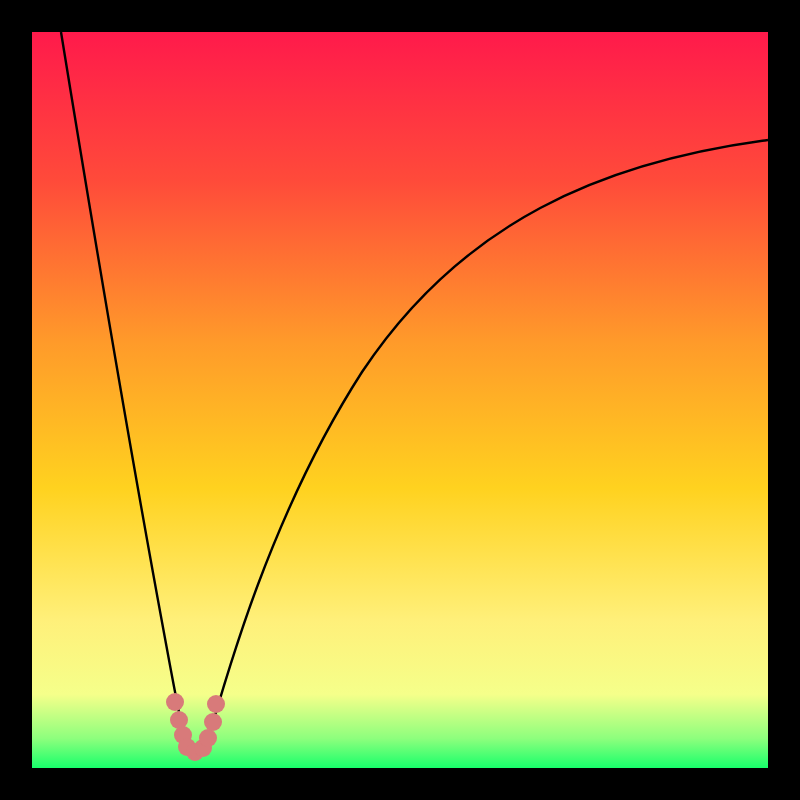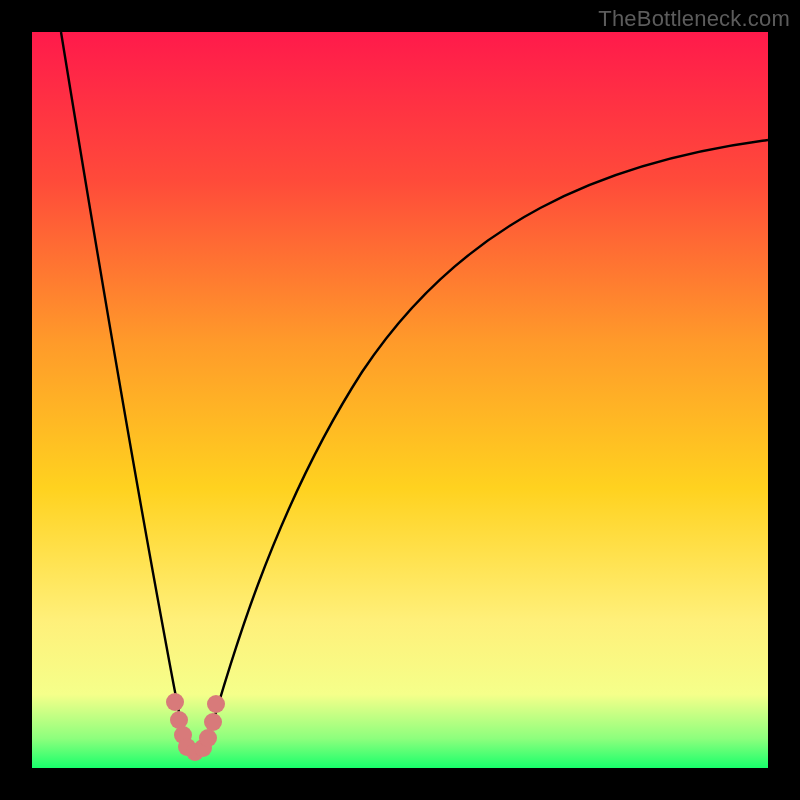--- a/index.html
+++ b/index.html
@@ -75,14 +75,13 @@
         <circle cx="155" cy="715" r="9"></circle>
         <circle cx="163" cy="720" r="9"></circle>
         <circle cx="171" cy="716" r="9"></circle>
         <circle cx="176" cy="706" r="9"></circle>
         <circle cx="181" cy="690" r="9"></circle>
         <circle cx="184" cy="672" r="9"></circle>
       </g>
     </svg>
   </div>
 
-  <div class="watermark">TheBottleneck.com</div>
 </div>
 
 </body></html>

